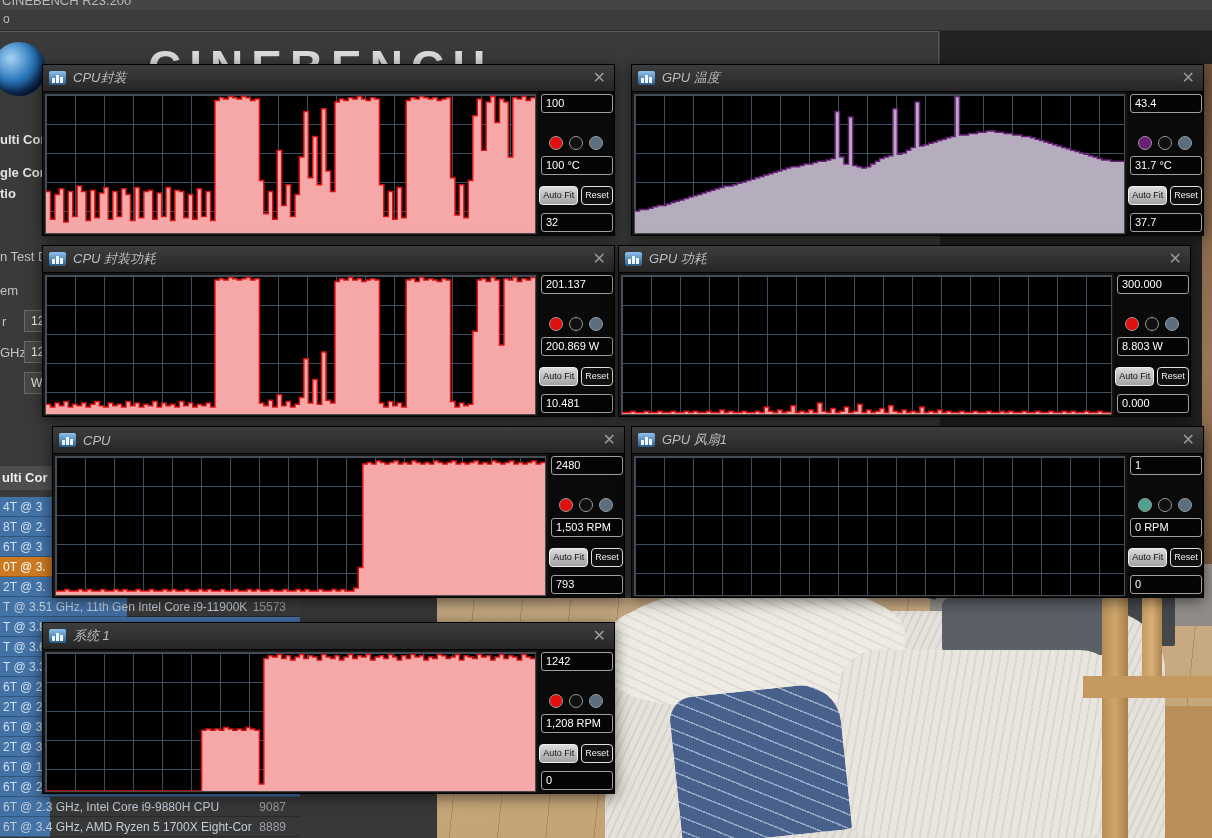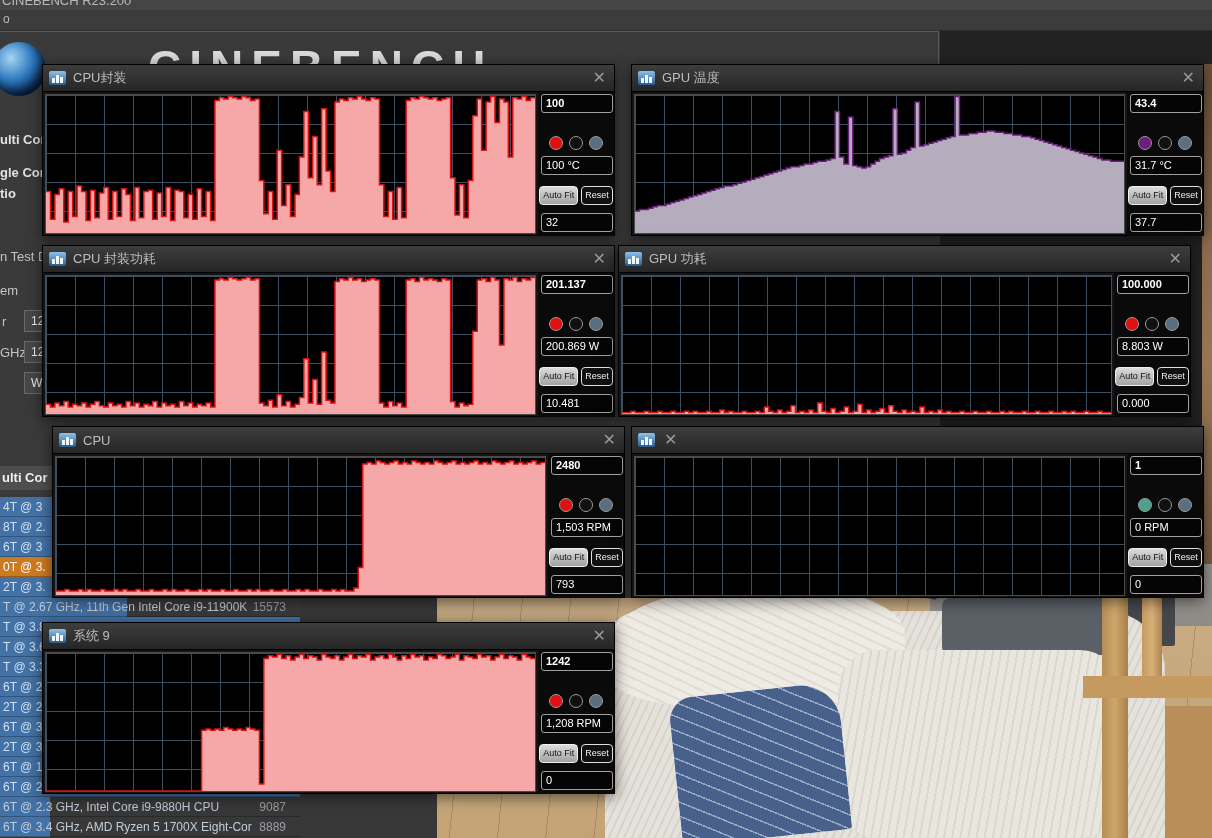--- a/index.html
+++ b/index.html
@@ -69,33 +69,33 @@
   
   .mon{position:absolute;width:573px;height:172px;background:#141414;z-index:3;
     border:1px solid #000;box-shadow:0 3px 14px rgba(0,0,0,.55);box-sizing:border-box;}
   .titlebar{height:26px;background:linear-gradient(#3d3d3d,#262626);display:flex;align-items:center;
     padding:0 6px;border-bottom:1px solid #000;}
   .gicon{width:17px;height:14px;border-radius:2px;margin-right:7px;
     background:linear-gradient(#8ec2ec,#2a5a8a);display:flex;align-items:flex-end;
     justify-content:center;gap:1px;padding-bottom:2px;box-sizing:border-box;}
   .gicon i{display:block;width:3px;background:#eef6ff;}
   .gicon i:nth-child(1){height:5px;}.gicon i:nth-child(2){height:8px;}.gicon i:nth-child(3){height:6px;}
-  .wtitle{color:#bdbdbd;font-size:13px;flex:1;white-space:nowrap;overflow:hidden;}
+  .wtitle{color:#bdbdbd;font-size:13px;flex:1;white-space:nowrap;overflow:hidden;font-style:italic;}
   .close{color:#9a9a9a;font-size:16px;line-height:16px;cursor:default;padding:0 2px;}
   .wbody{display:flex;height:144px;}
   .graph{flex:1;margin:2px;position:relative;border:1px solid #4a4a4a;background-color:#000;
     background-image:linear-gradient(#3c4e62 1px,transparent 1px),
                      linear-gradient(90deg,#3c4e62 1px,transparent 1px);
     background-size:29px 29px;overflow:hidden;}
   .graph svg{position:absolute;inset:0;width:100%;height:100%;}
   .panel{width:76px;position:relative;background:#0a0a0a;}
   .vbox{position:absolute;left:3px;width:66px;height:17px;background:#050505;border:1px solid #a0a0a0;
     border-radius:3px;color:#fff;font-size:11px;line-height:17px;padding-left:4px;box-sizing:content-box;
     white-space:nowrap;overflow:hidden;}
-  .vmax{top:2px;font-weight:bold;}
+  .vmax{top:2px;}
   .circles{position:absolute;top:44px;left:3px;width:70px;display:flex;gap:6px;justify-content:center;}
   .dot{width:14px;height:14px;border-radius:50%;border:1px solid #999;box-sizing:border-box;}
   .dot-empty{background:#101010;}
   .dot-slate{background:#5a6e80;}
   .vcur{top:64px;}
   .btnrow{position:absolute;top:94px;left:1px;width:74px;display:flex;gap:3px;justify-content:center;}
   .btnrow button{font-family:"Liberation Sans",sans-serif;font-size:9px;border-radius:4px;
     padding:4px 3px;line-height:1;}
   .btn-autofit{background:linear-gradient(#dcdcdc,#a2a2a2);color:#141414;border:1px solid #f0f0f0;text-align:right;}
   .btn-reset{background:#101010;color:#f0f0f0;border:1px solid #e0e0e0;}
@@ -147,21 +147,21 @@
   <div class="cb-field" style="left:24px;top:372px">Wi</div>
 
   <div class="cb-list">
     <div class="lheader">ulti Cor</div>
     <div class="lrow"><span>4T @ 3</span></div>
     <div class="lrow"><span>8T @ 2.</span></div>
     <div class="lrow"><span>6T @ 3</span></div>
     <div class="lrow sel"><span>0T @ 3.</span></div>
     <div class="lrow"><span>2T @ 3.</span></div>
     <div class="lrow wide1">
-      <span>T @ 2.67 GHz, 11th Gen Intel Core i9-11900K</span>
+      <span>T @ 3.51 GHz, 11th Gen Intel Core i9-11900K</span>
       <span class="score">15573</span>
     </div>
     <div class="lrow"><span>T @ 3.8</span></div>
     <div class="lrow"><span>T @ 3.6</span></div>
     <div class="lrow"><span>T @ 3.3</span></div>
     <div class="lrow"><span>6T @ 2.</span></div>
     <div class="lrow"><span>2T @ 2.</span></div>
     <div class="lrow"><span>6T @ 3.</span></div>
     <div class="lrow"><span>2T @ 3.</span></div>
     <div class="lrow"><span>6T @ 1.</span></div>
@@ -290,21 +290,21 @@
     <span class="close">✕</span>
   </div>
   <div class="wbody">
     <div class="graph">
         <svg viewBox="0 0 491 138" preserveAspectRatio="none">
           <path d="M0,138L0.0,136.6L4.5,136.6L4.5,136.6L8.9,136.6L8.9,135.2L13.4,135.2L13.4,136.6L17.9,136.6L17.9,136.6L22.3,136.6L22.3,135.2L26.8,135.2L26.8,136.6L31.2,136.6L31.2,136.6L35.7,136.6L35.7,135.2L40.2,135.2L40.2,136.6L44.6,136.6L44.6,136.6L49.1,136.6L49.1,135.2L53.6,135.2L53.6,136.6L58.0,136.6L58.0,136.6L62.5,136.6L62.5,135.2L67.0,135.2L67.0,136.6L71.4,136.6L71.4,135.2L75.9,135.2L75.9,136.6L80.3,136.6L80.3,136.6L84.8,136.6L84.8,135.2L89.3,135.2L89.3,136.6L93.7,136.6L93.7,136.6L98.2,136.6L98.2,133.9L102.7,133.9L102.7,136.6L107.1,136.6L107.1,135.2L111.6,135.2L111.6,136.6L116.1,136.6L116.1,136.6L120.5,136.6L120.5,135.2L125.0,135.2L125.0,136.6L129.4,136.6L129.4,136.6L133.9,136.6L133.9,135.2L138.4,135.2L138.4,136.6L142.8,136.6L142.8,131.1L147.3,131.1L147.3,135.2L151.8,135.2L151.8,136.6L156.2,136.6L156.2,133.9L160.7,133.9L160.7,136.6L165.2,136.6L165.2,135.2L169.6,135.2L169.6,129.7L174.1,129.7L174.1,136.6L178.5,136.6L178.5,135.2L183.0,135.2L183.0,136.6L187.5,136.6L187.5,133.9L191.9,133.9L191.9,136.6L196.4,136.6L196.4,127.0L200.9,127.0L200.9,135.2L205.3,135.2L205.3,136.6L209.8,136.6L209.8,132.5L214.3,132.5L214.3,136.6L218.7,136.6L218.7,135.2L223.2,135.2L223.2,131.1L227.6,131.1L227.6,136.6L232.1,136.6L232.1,135.2L236.6,135.2L236.6,128.3L241.0,128.3L241.0,136.6L245.5,136.6L245.5,133.9L250.0,133.9L250.0,136.6L254.4,136.6L254.4,135.2L258.9,135.2L258.9,132.5L263.4,132.5L263.4,136.6L267.8,136.6L267.8,129.7L272.3,129.7L272.3,135.2L276.7,135.2L276.7,136.6L281.2,136.6L281.2,133.9L285.7,133.9L285.7,136.6L290.1,136.6L290.1,135.2L294.6,135.2L294.6,136.6L299.1,136.6L299.1,131.1L303.5,131.1L303.5,136.6L308.0,136.6L308.0,135.2L312.5,135.2L312.5,136.6L316.9,136.6L316.9,133.9L321.4,133.9L321.4,136.6L325.8,136.6L325.8,135.2L330.3,135.2L330.3,136.6L334.8,136.6L334.8,136.6L339.2,136.6L339.2,135.2L343.7,135.2L343.7,136.6L348.2,136.6L348.2,136.6L352.6,136.6L352.6,135.2L357.1,135.2L357.1,136.6L361.6,136.6L361.6,136.6L366.0,136.6L366.0,135.2L370.5,135.2L370.5,136.6L374.9,136.6L374.9,136.6L379.4,136.6L379.4,135.2L383.9,135.2L383.9,136.6L388.3,136.6L388.3,135.2L392.8,135.2L392.8,136.6L397.3,136.6L397.3,136.6L401.7,136.6L401.7,135.2L406.2,135.2L406.2,136.6L410.7,136.6L410.7,136.6L415.1,136.6L415.1,135.2L419.6,135.2L419.6,136.6L424.0,136.6L424.0,136.6L428.5,136.6L428.5,135.2L433.0,135.2L433.0,136.6L437.4,136.6L437.4,136.6L441.9,136.6L441.9,135.2L446.4,135.2L446.4,136.6L450.8,136.6L450.8,135.2L455.3,135.2L455.3,136.6L459.8,136.6L459.8,136.6L464.2,136.6L464.2,135.2L468.7,135.2L468.7,136.6L473.1,136.6L473.1,136.6L477.6,136.6L477.6,135.2L482.1,135.2L482.1,136.6L486.5,136.6L486.5,136.6L491.0,136.6L491,138Z" fill="#f6a8a8" stroke="none"></path>
           <path d="M0.0,136.6L4.5,136.6L4.5,136.6L8.9,136.6L8.9,135.2L13.4,135.2L13.4,136.6L17.9,136.6L17.9,136.6L22.3,136.6L22.3,135.2L26.8,135.2L26.8,136.6L31.2,136.6L31.2,136.6L35.7,136.6L35.7,135.2L40.2,135.2L40.2,136.6L44.6,136.6L44.6,136.6L49.1,136.6L49.1,135.2L53.6,135.2L53.6,136.6L58.0,136.6L58.0,136.6L62.5,136.6L62.5,135.2L67.0,135.2L67.0,136.6L71.4,136.6L71.4,135.2L75.9,135.2L75.9,136.6L80.3,136.6L80.3,136.6L84.8,136.6L84.8,135.2L89.3,135.2L89.3,136.6L93.7,136.6L93.7,136.6L98.2,136.6L98.2,133.9L102.7,133.9L102.7,136.6L107.1,136.6L107.1,135.2L111.6,135.2L111.6,136.6L116.1,136.6L116.1,136.6L120.5,136.6L120.5,135.2L125.0,135.2L125.0,136.6L129.4,136.6L129.4,136.6L133.9,136.6L133.9,135.2L138.4,135.2L138.4,136.6L142.8,136.6L142.8,131.1L147.3,131.1L147.3,135.2L151.8,135.2L151.8,136.6L156.2,136.6L156.2,133.9L160.7,133.9L160.7,136.6L165.2,136.6L165.2,135.2L169.6,135.2L169.6,129.7L174.1,129.7L174.1,136.6L178.5,136.6L178.5,135.2L183.0,135.2L183.0,136.6L187.5,136.6L187.5,133.9L191.9,133.9L191.9,136.6L196.4,136.6L196.4,127.0L200.9,127.0L200.9,135.2L205.3,135.2L205.3,136.6L209.8,136.6L209.8,132.5L214.3,132.5L214.3,136.6L218.7,136.6L218.7,135.2L223.2,135.2L223.2,131.1L227.6,131.1L227.6,136.6L232.1,136.6L232.1,135.2L236.6,135.2L236.6,128.3L241.0,128.3L241.0,136.6L245.5,136.6L245.5,133.9L250.0,133.9L250.0,136.6L254.4,136.6L254.4,135.2L258.9,135.2L258.9,132.5L263.4,132.5L263.4,136.6L267.8,136.6L267.8,129.7L272.3,129.7L272.3,135.2L276.7,135.2L276.7,136.6L281.2,136.6L281.2,133.9L285.7,133.9L285.7,136.6L290.1,136.6L290.1,135.2L294.6,135.2L294.6,136.6L299.1,136.6L299.1,131.1L303.5,131.1L303.5,136.6L308.0,136.6L308.0,135.2L312.5,135.2L312.5,136.6L316.9,136.6L316.9,133.9L321.4,133.9L321.4,136.6L325.8,136.6L325.8,135.2L330.3,135.2L330.3,136.6L334.8,136.6L334.8,136.6L339.2,136.6L339.2,135.2L343.7,135.2L343.7,136.6L348.2,136.6L348.2,136.6L352.6,136.6L352.6,135.2L357.1,135.2L357.1,136.6L361.6,136.6L361.6,136.6L366.0,136.6L366.0,135.2L370.5,135.2L370.5,136.6L374.9,136.6L374.9,136.6L379.4,136.6L379.4,135.2L383.9,135.2L383.9,136.6L388.3,136.6L388.3,135.2L392.8,135.2L392.8,136.6L397.3,136.6L397.3,136.6L401.7,136.6L401.7,135.2L406.2,135.2L406.2,136.6L410.7,136.6L410.7,136.6L415.1,136.6L415.1,135.2L419.6,135.2L419.6,136.6L424.0,136.6L424.0,136.6L428.5,136.6L428.5,135.2L433.0,135.2L433.0,136.6L437.4,136.6L437.4,136.6L441.9,136.6L441.9,135.2L446.4,135.2L446.4,136.6L450.8,136.6L450.8,135.2L455.3,135.2L455.3,136.6L459.8,136.6L459.8,136.6L464.2,136.6L464.2,135.2L468.7,135.2L468.7,136.6L473.1,136.6L473.1,136.6L477.6,136.6L477.6,135.2L482.1,135.2L482.1,136.6L486.5,136.6L486.5,136.6L491.0,136.6" fill="none" stroke="#e01010" stroke-width="1.5"></path>
         </svg>
       </div>
     <div class="panel">
-      <div class="vbox vmax">100.000</div>
+      <div class="vbox vmax">300.000</div>
       <div class="circles">
         <span class="dot dot-accent" style="background: rgb(224, 16, 16);"></span>
         <span class="dot dot-empty"></span>
         <span class="dot dot-slate"></span>
       </div>
       <div class="vbox vcur">8.803 W</div>
       <div class="btnrow">
         <button class="btn-autofit">Auto Fit</button>
         <button class="btn-reset">Reset</button>
       </div>
@@ -347,20 +347,21 @@
   </div>
 </div>
 
 <div class="mon" style="left:631px;top:426px">
   <div class="titlebar">
     <span class="gicon">
         <i></i>
         <i></i>
         <i></i>
       </span>
+    <span class="wtitle">GPU 风扇1</span>
     <span class="close">✕</span>
   </div>
   <div class="wbody">
     <div class="graph">
         <svg viewBox="0 0 491 138" preserveAspectRatio="none"></svg>
       </div>
     <div class="panel">
       <div class="vbox vmax">1</div>
       <div class="circles">
         <span class="dot dot-accent" style="background: rgb(79, 160, 143);"></span>
@@ -377,21 +378,21 @@
   </div>
 </div>
 
 <div class="mon" style="left:42px;top:622px">
   <div class="titlebar">
     <span class="gicon">
         <i></i>
         <i></i>
         <i></i>
       </span>
-    <span class="wtitle">系统 9</span>
+    <span class="wtitle">系统 1</span>
     <span class="close">✕</span>
   </div>
   <div class="wbody">
     <div class="graph">
         <svg viewBox="0 0 491 138" preserveAspectRatio="none">
           <path d="M0,138L0.0,138.0L4.5,138.0L4.5,138.0L8.9,138.0L8.9,138.0L13.4,138.0L13.4,138.0L17.9,138.0L17.9,138.0L22.3,138.0L22.3,138.0L26.8,138.0L26.8,138.0L31.2,138.0L31.2,138.0L35.7,138.0L35.7,138.0L40.2,138.0L40.2,138.0L44.6,138.0L44.6,138.0L49.1,138.0L49.1,138.0L53.6,138.0L53.6,138.0L58.0,138.0L58.0,138.0L62.5,138.0L62.5,138.0L67.0,138.0L67.0,138.0L71.4,138.0L71.4,138.0L75.9,138.0L75.9,138.0L80.3,138.0L80.3,138.0L84.8,138.0L84.8,138.0L89.3,138.0L89.3,138.0L93.7,138.0L93.7,138.0L98.2,138.0L98.2,138.0L102.7,138.0L102.7,138.0L107.1,138.0L107.1,138.0L111.6,138.0L111.6,138.0L116.1,138.0L116.1,138.0L120.5,138.0L120.5,138.0L125.0,138.0L125.0,138.0L129.4,138.0L129.4,138.0L133.9,138.0L133.9,138.0L138.4,138.0L138.4,138.0L142.8,138.0L142.8,138.0L147.3,138.0L147.3,138.0L151.8,138.0L151.8,138.0L156.2,138.0L156.2,77.3L160.7,77.3L160.7,75.9L165.2,75.9L165.2,77.3L169.6,77.3L169.6,75.9L174.1,75.9L174.1,77.3L178.5,77.3L178.5,74.5L183.0,74.5L183.0,75.9L187.5,75.9L187.5,77.3L191.9,77.3L191.9,75.9L196.4,75.9L196.4,77.3L200.9,77.3L200.9,74.5L205.3,74.5L205.3,75.9L209.8,75.9L209.8,77.3L214.3,77.3L214.3,131.1L218.7,131.1L218.7,5.5L223.2,5.5L223.2,2.8L227.6,2.8L227.6,4.1L232.1,4.1L232.1,1.4L236.6,1.4L236.6,5.5L241.0,5.5L241.0,2.8L245.5,2.8L245.5,6.9L250.0,6.9L250.0,4.1L254.4,4.1L254.4,1.4L258.9,1.4L258.9,5.5L263.4,5.5L263.4,2.8L267.8,2.8L267.8,4.1L272.3,4.1L272.3,6.9L276.7,6.9L276.7,1.4L281.2,1.4L281.2,4.1L285.7,4.1L285.7,5.5L290.1,5.5L290.1,2.8L294.6,2.8L294.6,6.9L299.1,6.9L299.1,4.1L303.5,4.1L303.5,1.4L308.0,1.4L308.0,5.5L312.5,5.5L312.5,2.8L316.9,2.8L316.9,4.1L321.4,4.1L321.4,1.4L325.8,1.4L325.8,6.9L330.3,6.9L330.3,4.1L334.8,4.1L334.8,2.8L339.2,2.8L339.2,5.5L343.7,5.5L343.7,1.4L348.2,1.4L348.2,4.1L352.6,4.1L352.6,6.9L357.1,6.9L357.1,2.8L361.6,2.8L361.6,5.5L366.0,5.5L366.0,1.4L370.5,1.4L370.5,4.1L374.9,4.1L374.9,2.8L379.4,2.8L379.4,6.9L383.9,6.9L383.9,4.1L388.3,4.1L388.3,5.5L392.8,5.5L392.8,1.4L397.3,1.4L397.3,2.8L401.7,2.8L401.7,5.5L406.2,5.5L406.2,4.1L410.7,4.1L410.7,1.4L415.1,1.4L415.1,6.9L419.6,6.9L419.6,2.8L424.0,2.8L424.0,4.1L428.5,4.1L428.5,5.5L433.0,5.5L433.0,1.4L437.4,1.4L437.4,4.1L441.9,4.1L441.9,2.8L446.4,2.8L446.4,6.9L450.8,6.9L450.8,4.1L455.3,4.1L455.3,1.4L459.8,1.4L459.8,5.5L464.2,5.5L464.2,2.8L468.7,2.8L468.7,4.1L473.1,4.1L473.1,6.9L477.6,6.9L477.6,1.4L482.1,1.4L482.1,4.1L486.5,4.1L486.5,5.5L491.0,5.5L491,138Z" fill="#f6a8a8" stroke="none"></path>
           <path d="M0.0,138.0L4.5,138.0L4.5,138.0L8.9,138.0L8.9,138.0L13.4,138.0L13.4,138.0L17.9,138.0L17.9,138.0L22.3,138.0L22.3,138.0L26.8,138.0L26.8,138.0L31.2,138.0L31.2,138.0L35.7,138.0L35.7,138.0L40.2,138.0L40.2,138.0L44.6,138.0L44.6,138.0L49.1,138.0L49.1,138.0L53.6,138.0L53.6,138.0L58.0,138.0L58.0,138.0L62.5,138.0L62.5,138.0L67.0,138.0L67.0,138.0L71.4,138.0L71.4,138.0L75.9,138.0L75.9,138.0L80.3,138.0L80.3,138.0L84.8,138.0L84.8,138.0L89.3,138.0L89.3,138.0L93.7,138.0L93.7,138.0L98.2,138.0L98.2,138.0L102.7,138.0L102.7,138.0L107.1,138.0L107.1,138.0L111.6,138.0L111.6,138.0L116.1,138.0L116.1,138.0L120.5,138.0L120.5,138.0L125.0,138.0L125.0,138.0L129.4,138.0L129.4,138.0L133.9,138.0L133.9,138.0L138.4,138.0L138.4,138.0L142.8,138.0L142.8,138.0L147.3,138.0L147.3,138.0L151.8,138.0L151.8,138.0L156.2,138.0L156.2,77.3L160.7,77.3L160.7,75.9L165.2,75.9L165.2,77.3L169.6,77.3L169.6,75.9L174.1,75.9L174.1,77.3L178.5,77.3L178.5,74.5L183.0,74.5L183.0,75.9L187.5,75.9L187.5,77.3L191.9,77.3L191.9,75.9L196.4,75.9L196.4,77.3L200.9,77.3L200.9,74.5L205.3,74.5L205.3,75.9L209.8,75.9L209.8,77.3L214.3,77.3L214.3,131.1L218.7,131.1L218.7,5.5L223.2,5.5L223.2,2.8L227.6,2.8L227.6,4.1L232.1,4.1L232.1,1.4L236.6,1.4L236.6,5.5L241.0,5.5L241.0,2.8L245.5,2.8L245.5,6.9L250.0,6.9L250.0,4.1L254.4,4.1L254.4,1.4L258.9,1.4L258.9,5.5L263.4,5.5L263.4,2.8L267.8,2.8L267.8,4.1L272.3,4.1L272.3,6.9L276.7,6.9L276.7,1.4L281.2,1.4L281.2,4.1L285.7,4.1L285.7,5.5L290.1,5.5L290.1,2.8L294.6,2.8L294.6,6.9L299.1,6.9L299.1,4.1L303.5,4.1L303.5,1.4L308.0,1.4L308.0,5.5L312.5,5.5L312.5,2.8L316.9,2.8L316.9,4.1L321.4,4.1L321.4,1.4L325.8,1.4L325.8,6.9L330.3,6.9L330.3,4.1L334.8,4.1L334.8,2.8L339.2,2.8L339.2,5.5L343.7,5.5L343.7,1.4L348.2,1.4L348.2,4.1L352.6,4.1L352.6,6.9L357.1,6.9L357.1,2.8L361.6,2.8L361.6,5.5L366.0,5.5L366.0,1.4L370.5,1.4L370.5,4.1L374.9,4.1L374.9,2.8L379.4,2.8L379.4,6.9L383.9,6.9L383.9,4.1L388.3,4.1L388.3,5.5L392.8,5.5L392.8,1.4L397.3,1.4L397.3,2.8L401.7,2.8L401.7,5.5L406.2,5.5L406.2,4.1L410.7,4.1L410.7,1.4L415.1,1.4L415.1,6.9L419.6,6.9L419.6,2.8L424.0,2.8L424.0,4.1L428.5,4.1L428.5,5.5L433.0,5.5L433.0,1.4L437.4,1.4L437.4,4.1L441.9,4.1L441.9,2.8L446.4,2.8L446.4,6.9L450.8,6.9L450.8,4.1L455.3,4.1L455.3,1.4L459.8,1.4L459.8,5.5L464.2,5.5L464.2,2.8L468.7,2.8L468.7,4.1L473.1,4.1L473.1,6.9L477.6,6.9L477.6,1.4L482.1,1.4L482.1,4.1L486.5,4.1L486.5,5.5L491.0,5.5" fill="none" stroke="#e01010" stroke-width="1.5"></path>
         </svg>
       </div>
     <div class="panel">

